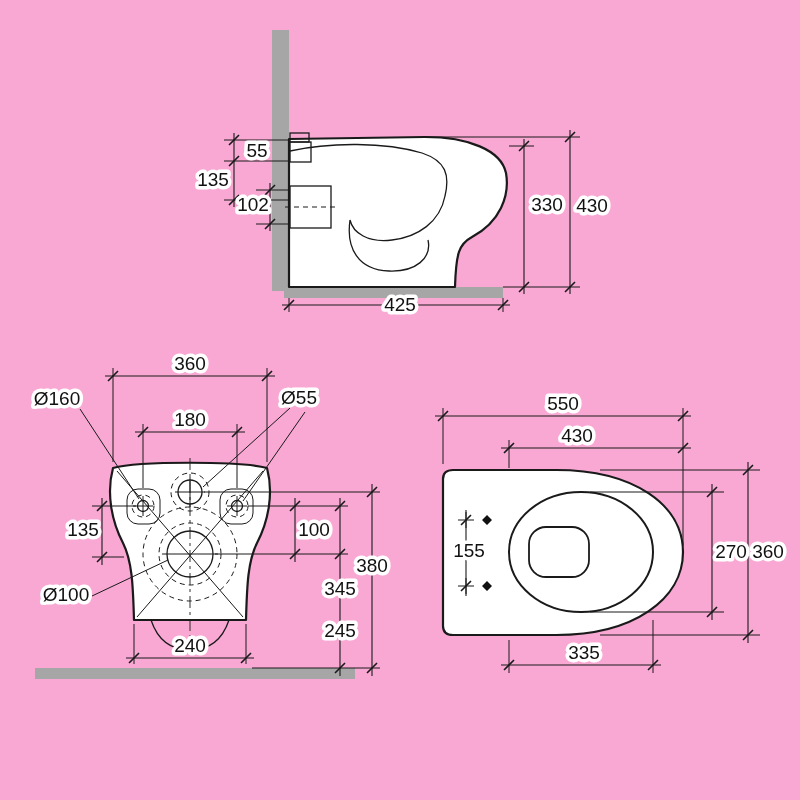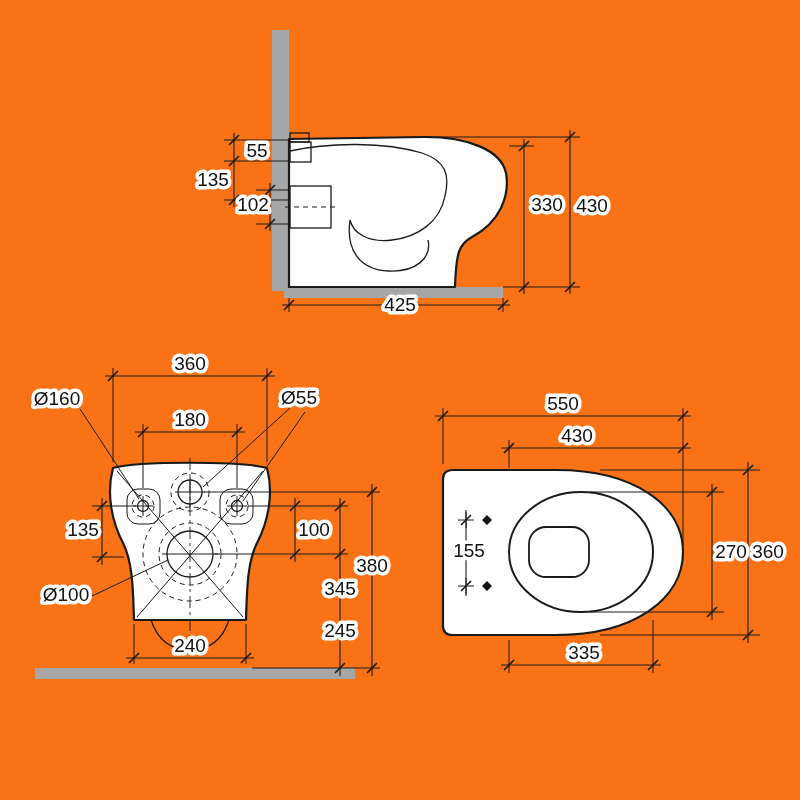--- a/index.html
+++ b/index.html
@@ -1,16 +1,16 @@
 <!DOCTYPE html>
 <html><head>
 <meta charset="utf-8">
 <style>
   html,body{margin:0;padding:0;background:#ffffff;}
-  .page{position:relative;width:800px;height:800px;background:#f97316;overflow:hidden;}
+  .page{position:relative;width:800px;height:800px;background:#f9a8d4;overflow:hidden;}
   svg{position:absolute;left:0;top:0;}
   .outline{fill:#fff;stroke:#1a1a1a;stroke-width:2.2;stroke-linejoin:round;}
   .detail{fill:none;stroke:#1a1a1a;stroke-width:1.3;}
   .thin{fill:none;stroke:#1a1a1a;stroke-width:1;}
   .dash{fill:none;stroke:#1a1a1a;stroke-width:1;stroke-dasharray:5 4;}
   .cline{fill:none;stroke:#1a1a1a;stroke-width:.9;stroke-dasharray:12 4 3 4;}
   .dim{fill:none;stroke:#1a1a1a;stroke-width:1.1;}
   .ext{fill:none;stroke:#1a1a1a;stroke-width:1;}
   .tick{fill:none;stroke:#1a1a1a;stroke-width:1.6;}
   .gray{fill:#a6a6a6;stroke:none;}

